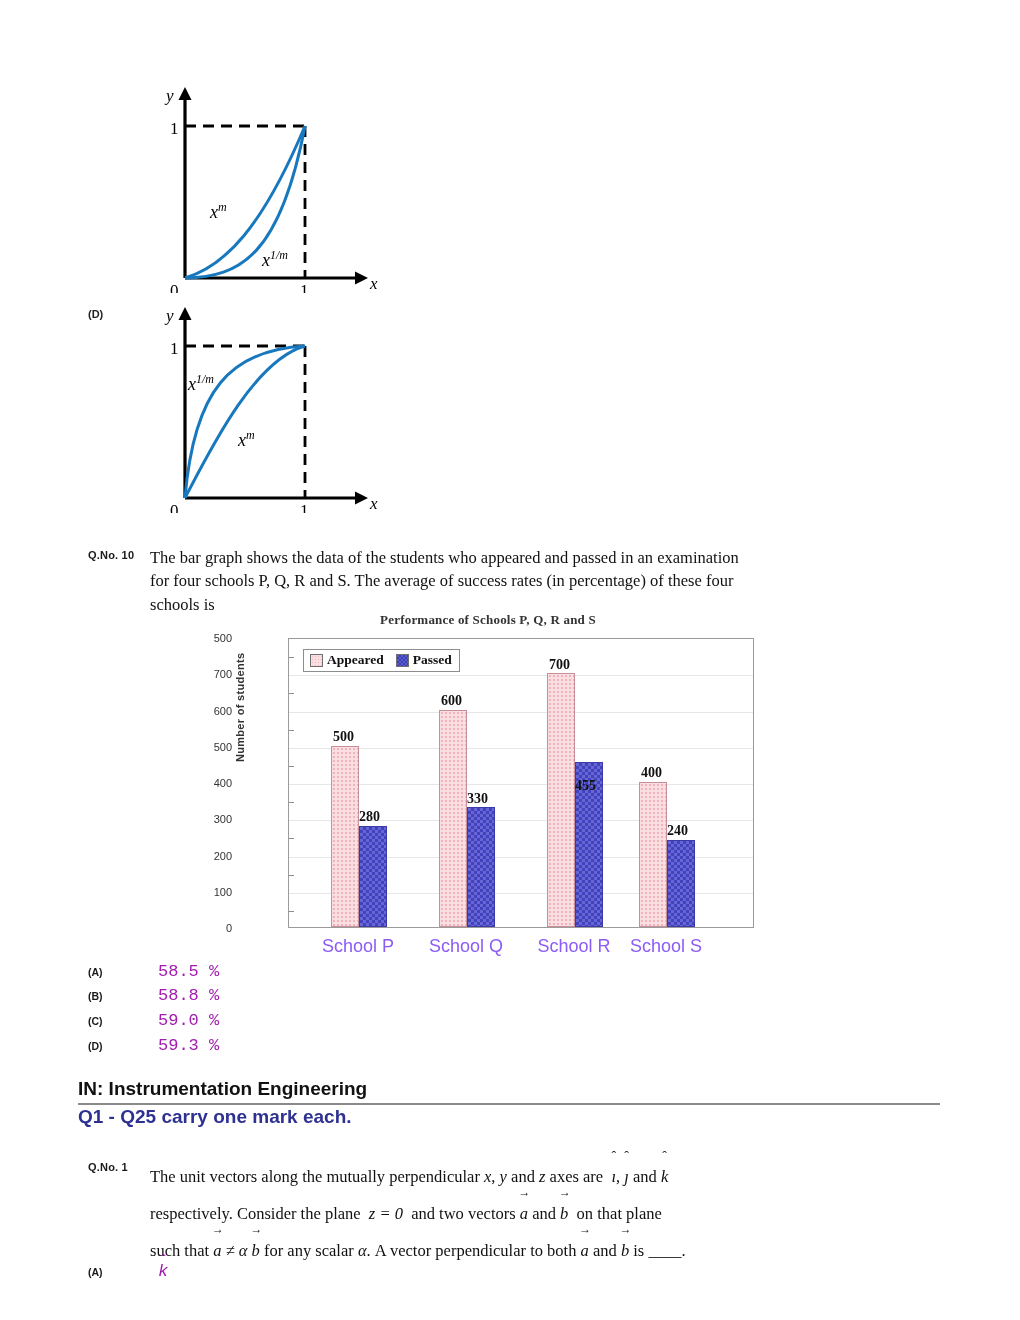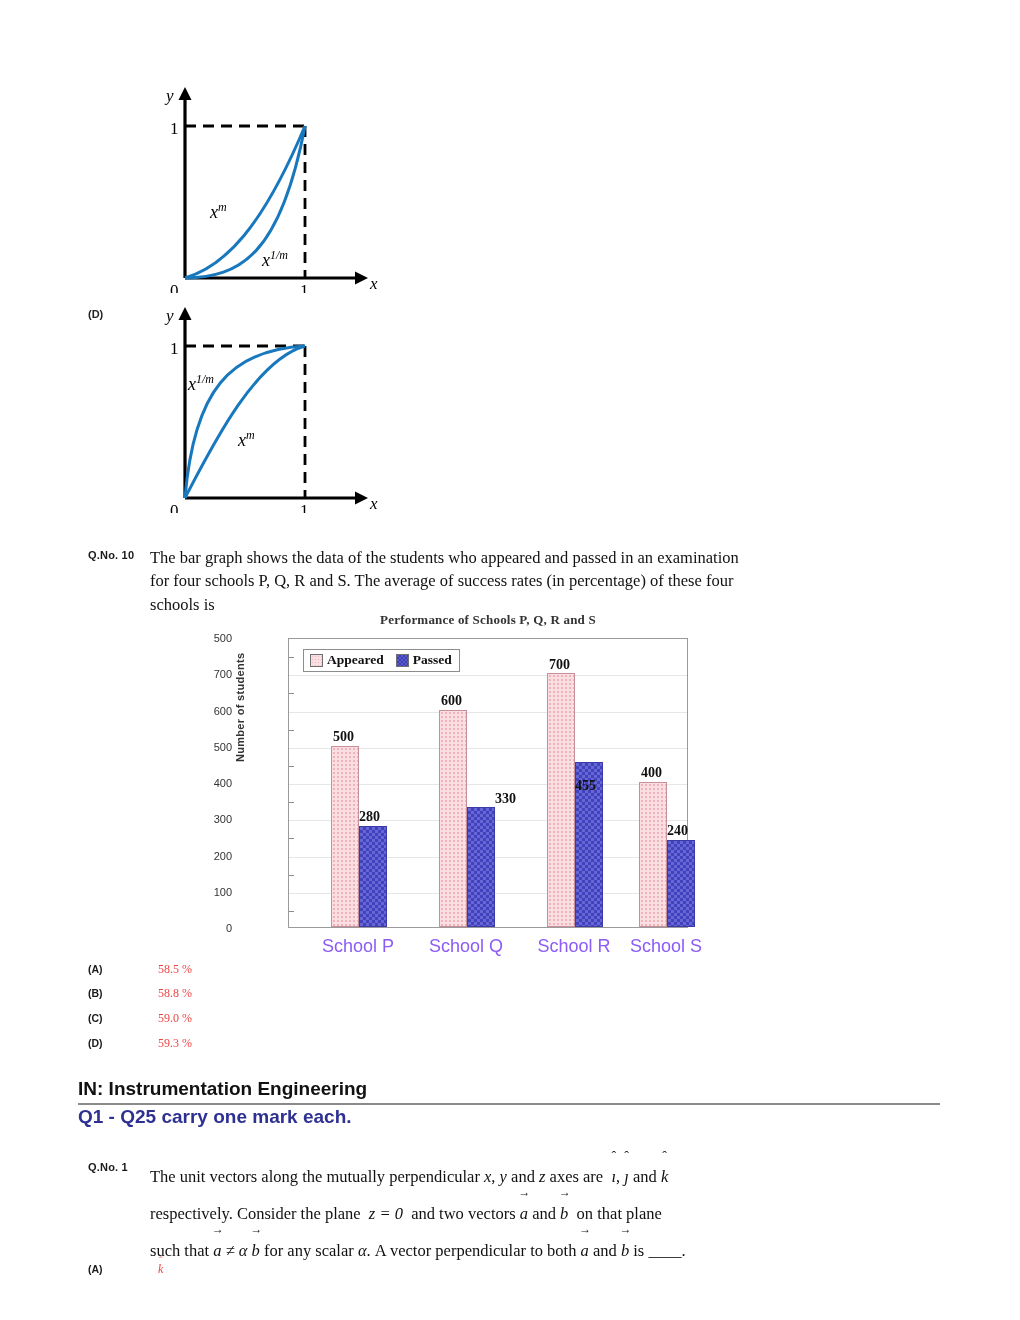--- a/index.html
+++ b/index.html
@@ -46,21 +46,21 @@
   }
   .blank{letter-spacing:0;}
 
   
   .opt-row{position:absolute;display:flex;align-items:baseline;}
   .opt-key{
     font-family:"Liberation Sans", sans-serif;
     font-size:10.5px;font-weight:600;color:#1a1a1a;
     width:70px;flex:0 0 70px;
   }
-  .opt-val{font-size:12px;color:#ef4444;}
+  .opt-val{font-size:17px;color:#a21caf;font-family:Liberation Mono, monospace;}
 
   
   .sec-head{
     position:absolute;left:78px;top:1078px;width:862px;
     font-family:"Liberation Sans", sans-serif;
     font-size:19px;font-weight:700;color:#111;
     padding-bottom:3px;border-bottom:2px solid #8a8a8a;
   }
   .sec-sub{
     position:absolute;left:78px;top:1106px;
@@ -76,21 +76,21 @@
     font-size:13px;font-weight:600;color:#333;letter-spacing:.2px;
   }
   .ylabel{
     position:absolute;left:-6px;top:150px;
     transform:rotate(-90deg);transform-origin:left top;
     font-family:"Liberation Sans", sans-serif;
     font-size:11px;font-weight:700;color:#333;white-space:nowrap;
     letter-spacing:.3px;
   }
   .plot{
-    position:absolute;left:48px;top:26px;width:400px;height:290px;
+    position:absolute;left:48px;top:26px;width:466px;height:290px;
     border:1.5px solid #9b9b9b;background:#fff;box-sizing:border-box;
   }
   .grid-line{position:absolute;left:0;right:0;height:1px;background:#e6e6e6;}
   .ytick-label{
     position:absolute;right:504px;
     font-family:"Liberation Sans", sans-serif;
     font-size:11px;color:#333;text-align:right;width:34px;
     transform:translateY(-50%);
   }
   .ytick-minor{position:absolute;width:5px;height:1px;background:#8d8d8d;}
@@ -245,21 +245,21 @@
       </div>
 
       <div class="bar appeared" style="left:42px;width:28px;height:181.25px;"></div>
       <div class="bar-value" style="left:44px;top:90px;">500</div>
       <div class="bar passed" style="left:70px;width:28px;height:101.5px;"></div>
       <div class="bar-value" style="left:70px;top:170px;">280</div>
 
       <div class="bar appeared" style="left:150px;width:28px;height:217.5px;"></div>
       <div class="bar-value" style="left:152px;top:54px;">600</div>
       <div class="bar passed" style="left:178px;width:28px;height:119.6px;"></div>
-      <div class="bar-value" style="left:178px;top:152px;padding-left:28px;">330</div>
+      <div class="bar-value" style="left:178px;top:152px;">330</div>
 
       <div class="bar appeared" style="left:258px;width:28px;height:253.75px;"></div>
       <div class="bar-value" style="left:260px;top:18px;">700</div>
       <div class="bar passed" style="left:286px;width:28px;height:164.9px;"></div>
       <div class="bar-value" style="left:286px;top:107px;margin-top:32px;">455</div>
 
       <div class="bar appeared" style="left:350px;width:28px;height:145px;"></div>
       <div class="bar-value" style="left:352px;top:126px;">400</div>
       <div class="bar passed" style="left:378px;width:28px;height:87px;"></div>
       <div class="bar-value" style="left:378px;top:184px;">240</div>

